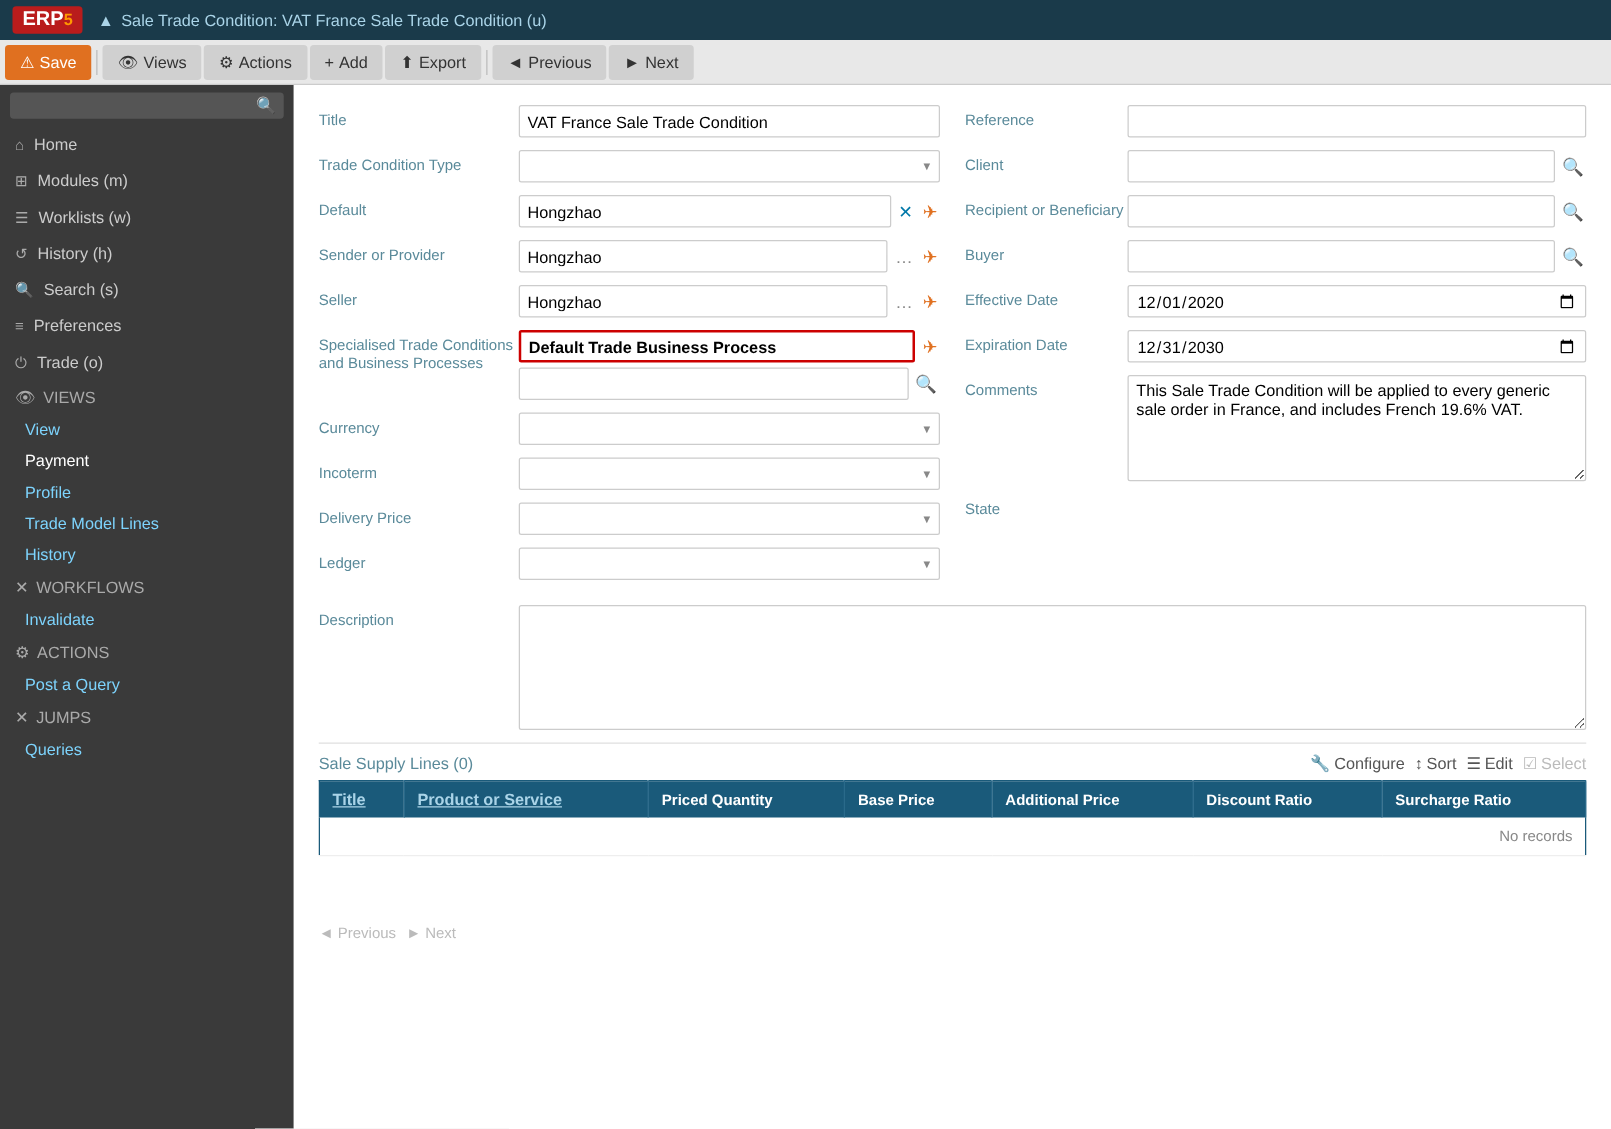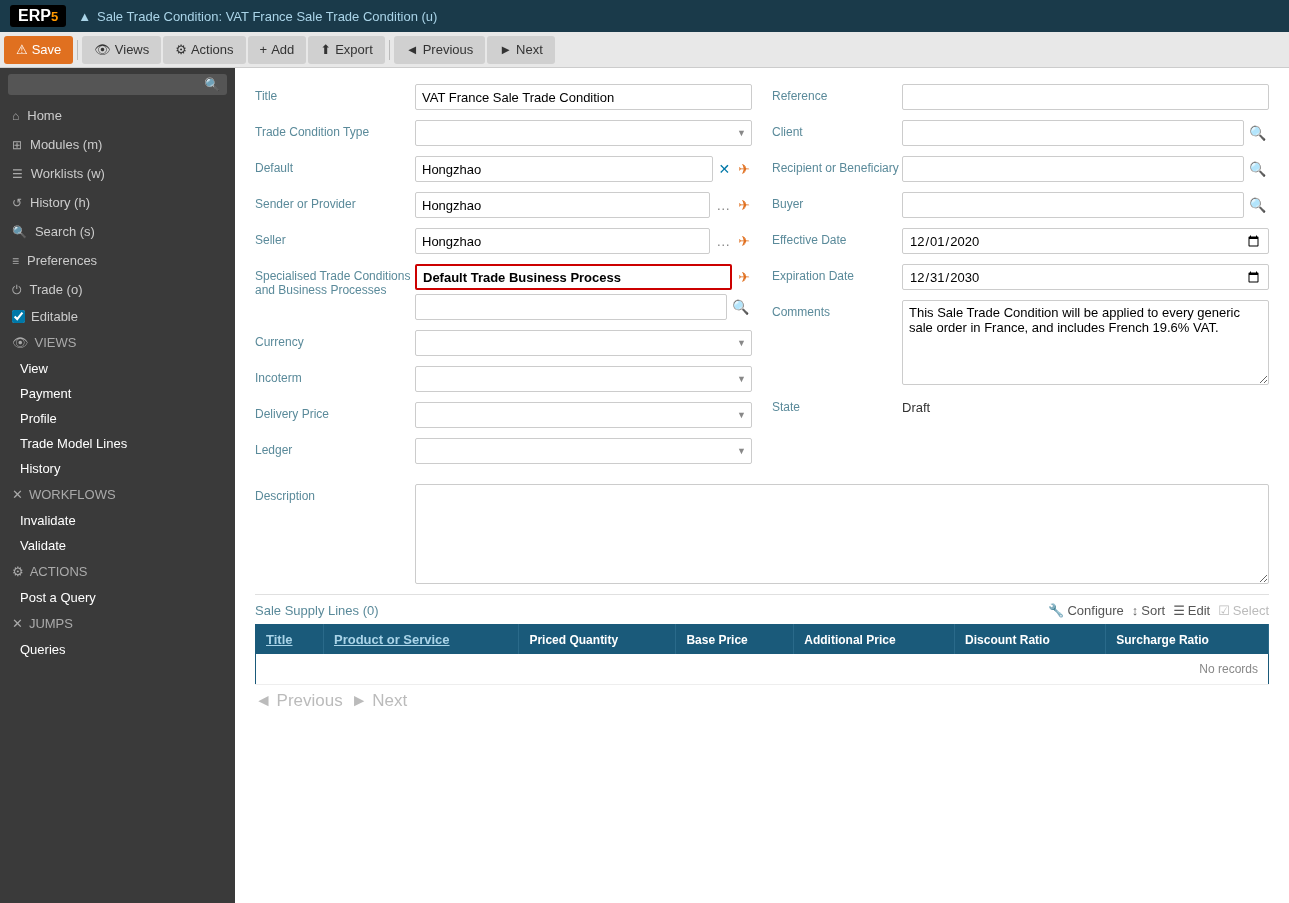--- a/index.html
+++ b/index.html
@@ -10,21 +10,21 @@
       background: #1a3a4a;
       height: 32px;
       display: flex;
       align-items: center;
       padding: 0 10px;
       color: #ccc;
       font-size: 12px;
       flex-shrink: 0;
     }
     #topbar .logo {
-      background: #000000;
+      background: #b91c1c;
       color: white;
       font-weight: bold;
       font-size: 16px;
       padding: 2px 8px;
       border-radius: 3px;
       margin-right: 12px;
     }
     #topbar .logo span { color: #f90; }
     #topbar .breadcrumb { color: #aad4e8; font-size: 12px; display: flex; align-items: center; gap: 6px; }
 
@@ -68,21 +68,21 @@
     }
     #sidebar .search-box input {
       background: transparent; border: none; outline: none; color: #ddd; width: 100%; font-size: 12px;
     }
     .sidebar-item {
       display: flex; align-items: center; gap: 8px;
       padding: 7px 12px; cursor: pointer; color: #ccc; font-size: 13px;
     }
     .sidebar-item .icon { color: #aaa; font-size: 12px; }
     .sidebar-subsection {
-      padding: 5px 20px; color: #ffffff; font-size: 13px; cursor: pointer;
+      padding: 5px 20px; color: #7dd3fc; font-size: 13px; cursor: pointer;
     }
     .sidebar-subsection.active { color: #fff; }
     .sidebar-section-header {
       display: flex; align-items: center; gap: 6px;
       padding: 6px 12px; color: #aaa; font-size: 11px; text-transform: uppercase; cursor: pointer;
     }
     .editable-row {
       display: flex; align-items: center; gap: 6px; padding: 5px 12px; color: #ccc; font-size: 13px;
     }
     .editable-row input[type=checkbox] { accent-color: #0078a8; }
@@ -154,21 +154,21 @@
     .supply-table { width: 100%; border-collapse: collapse; border: 1px solid #1a5a7a; }
     .supply-table th {
       background: #1a5a7a; color: white; padding: 7px 10px; text-align: left; font-size: 12px;
       border-right: 1px solid #2a6a8a;
     }
     .supply-table th a { color: #aad4e8; text-decoration: underline; cursor: pointer; }
     .supply-table td { padding: 6px 10px; border-bottom: 1px solid #eee; font-size: 12px; }
     .supply-table .no-records { text-align: right; color: #888; padding: 8px 10px; }
     .pagination-row { display: flex; align-items: center; gap: 8px; padding: 6px 0; }
     .pag-btn {
-      background: none; border: none; cursor: pointer; color: #0078a8; font-size: 17px; display: flex; align-items: center; gap: 2px;
+      background: none; border: none; cursor: pointer; color: #0078a8; font-size: 12px; display: flex; align-items: center; gap: 2px; margin-top: 48px;
     }
     .pag-btn.disabled { color: #bbb; cursor: default; }
   </style>
 </head>
 <body>
 
 <div id="topbar">
   <div class="logo">
     ERP<span>5</span>
   </div>
@@ -241,24 +241,20 @@
     </div>
     <div class="sidebar-item">
       <span class="icon">≡</span>
       <span>Preferences</span>
     </div>
     <div class="sidebar-item">
       <span class="icon">⏻</span>
       <span>Trade (o)</span>
     </div>
 
-    <div class="editable-row">
-      <input type="checkbox" checked="" style="">
-      <span>Editable</span>
-    </div>
 
     <div class="sidebar-section-header">
       <span>👁</span>
       <span>VIEWS</span>
     </div>
     <div class="sidebar-subsection">
       <span>View</span>
     </div>
     <div class="sidebar-subsection active">
       <span>Payment</span>
@@ -272,23 +268,20 @@
     <div class="sidebar-subsection">
       <span>History</span>
     </div>
 
     <div class="sidebar-section-header">
       <span>✕</span>
       <span>WORKFLOWS</span>
     </div>
     <div class="sidebar-subsection">
       <span>Invalidate</span>
-    </div>
-    <div class="sidebar-subsection">
-      <span>Validate</span>
     </div>
 
     <div class="sidebar-section-header">
       <span>⚙</span>
       <span>ACTIONS</span>
     </div>
     <div class="sidebar-subsection">
       <span>Post a Query</span>
     </div>
 
@@ -463,23 +456,20 @@
 
           <div class="form-row">
             <div class="form-label-right">Comments</div>
             <div class="form-field" style="align-items:flex-start;">
               <textarea class="form-textarea" rows="5" style="">This Sale Trade Condition will be applied to every generic sale order in France, and includes French 19.6% VAT.</textarea>
             </div>
           </div>
 
           <div class="form-row">
             <div class="form-label-right">State</div>
-            <div class="form-field">
-              <span class="state-value">Draft</span>
-            </div>
           </div>
 
         </div>
       </div>
 
       <div class="form-row description-row">
         <div class="form-label">Description</div>
         <div class="form-field" style="align-items:flex-start;">
           <textarea class="form-textarea" rows="5" style="width: 100%; min-height: 100px;"></textarea>
         </div>

